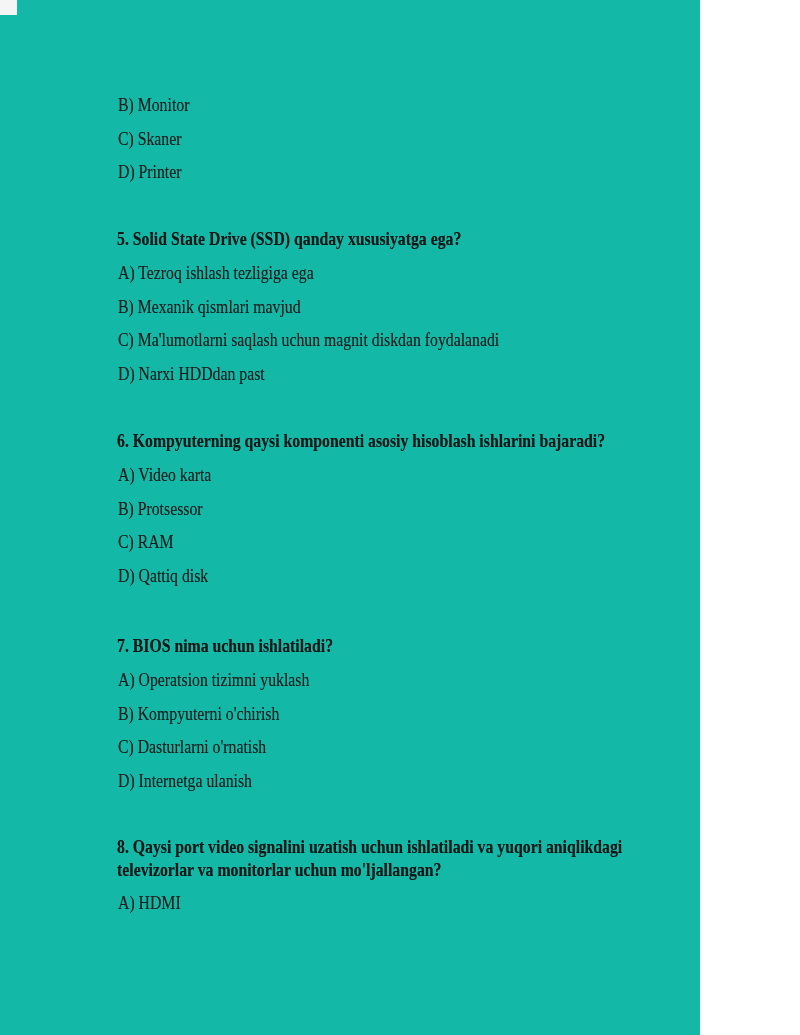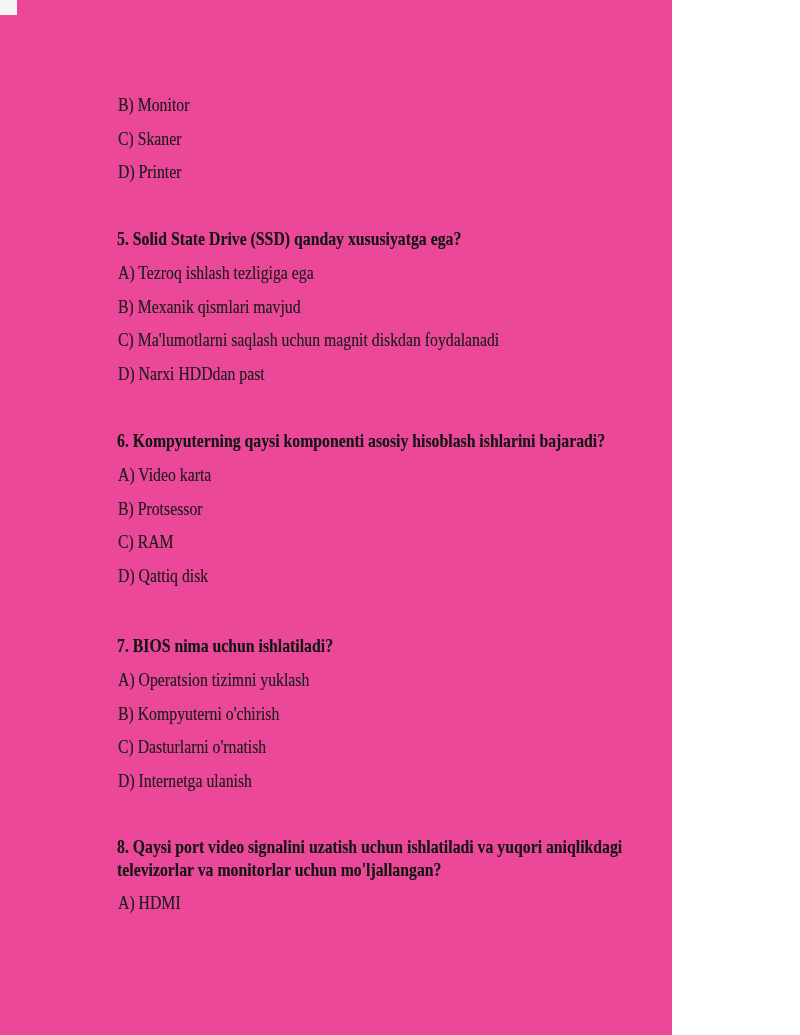--- a/index.html
+++ b/index.html
@@ -10,21 +10,22 @@
   body {
     width: 800px;
     height: 1035px;
     overflow: hidden;
     font-family: "Liberation Serif", serif;
   }
   .page {
     position: relative;
     width: 672px;
     height: 1035px;
-    background: #ec4899;
+    background: #14b8a6;
+    padding-left: 28px;
   }
   .line {
     position: absolute;
     left: 118px;
     white-space: nowrap;
     font-size: 19px;
     line-height: 23px;
     color: #1d1d1d;
     transform: scaleX(0.83);
     transform-origin: 0 50%;

